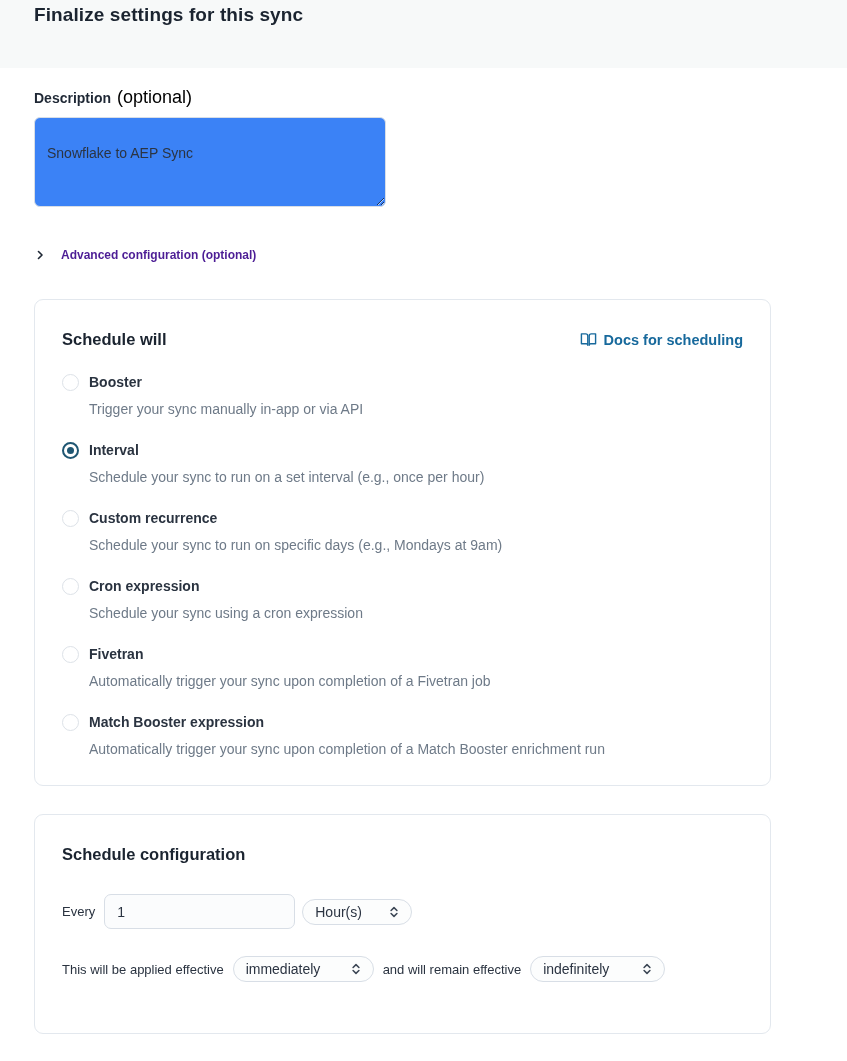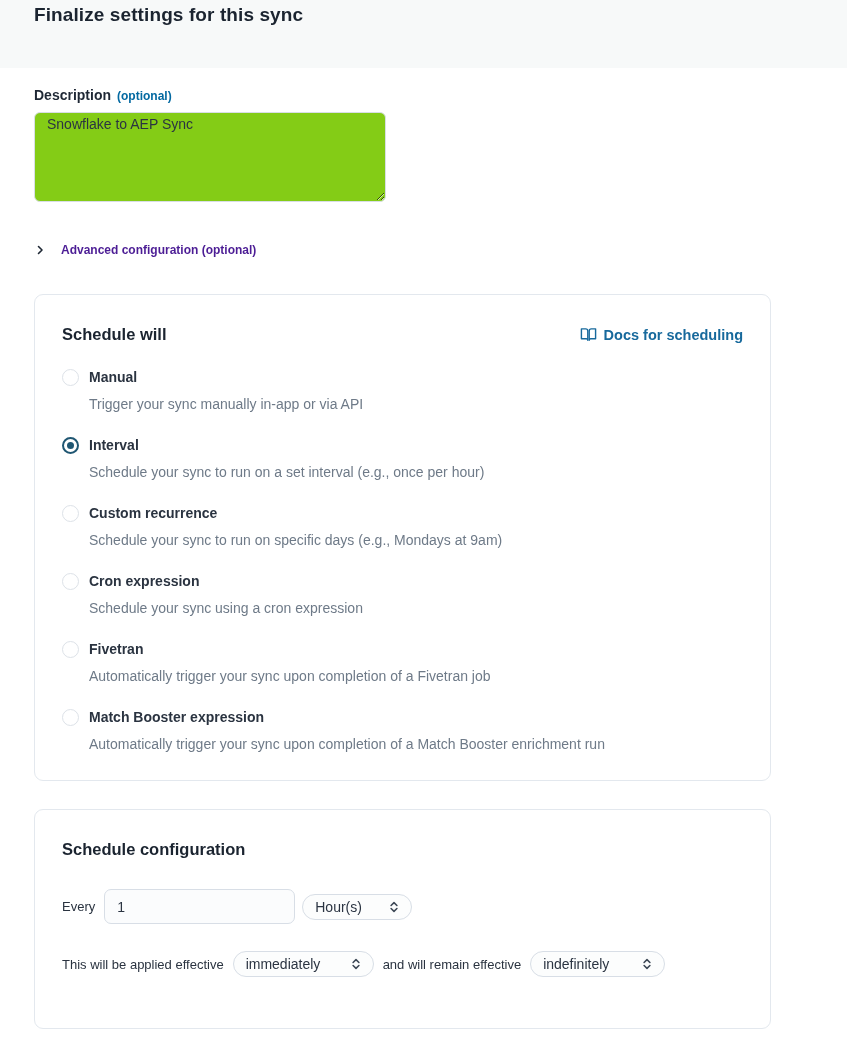--- a/index.html
+++ b/index.html
@@ -23,30 +23,30 @@
     font-weight:700;
     color:#1b2430;
     letter-spacing:.1px;
   }
 
   .content { padding:0 34px; }
 
   
   .field-label-row { margin-top:19px; display:flex; align-items:baseline; gap:6px; }
   .field-label { font-size:14px; font-weight:700; color:#1f2835; }
-  .field-optional { font-size:12px; color:#0369a1; font-weight:700; }
+  .field-optional { font-size:18px; color:#000000; font-weight:400; }
   .description-textarea {
     display:block;
     margin-top:9px;
     width:352px;
     height:90px;
     border:1px solid #d8dee6;
     border-radius:6px;
-    background:#84cc16;
-    padding:2px 12px;
+    background:#3b82f6;
+    padding:26px 12px;
     font-family:"Liberation Sans", sans-serif;
     font-size:14px;
     color:#2b3442;
     resize:both;
     outline:none;
     line-height:1.4;
   }
 
   
   .advanced-row {
@@ -175,21 +175,21 @@
         </svg>
         <span>Docs for scheduling</span>
       </a>
     </div>
 
     <div class="options-list">
 
       <div class="option">
         <span class="radio"></span>
         <span class="option-text">
-          <div class="option-label">Manual</div>
+          <div class="option-label">Booster</div>
           <div class="option-desc">Trigger your sync manually in-app or via API</div>
         </span>
       </div>
 
       <div class="option">
         <span class="radio selected"></span>
         <span class="option-text">
           <div class="option-label">Interval</div>
           <div class="option-desc">Schedule your sync to run on a set interval (e.g., once per hour)</div>
         </span>

